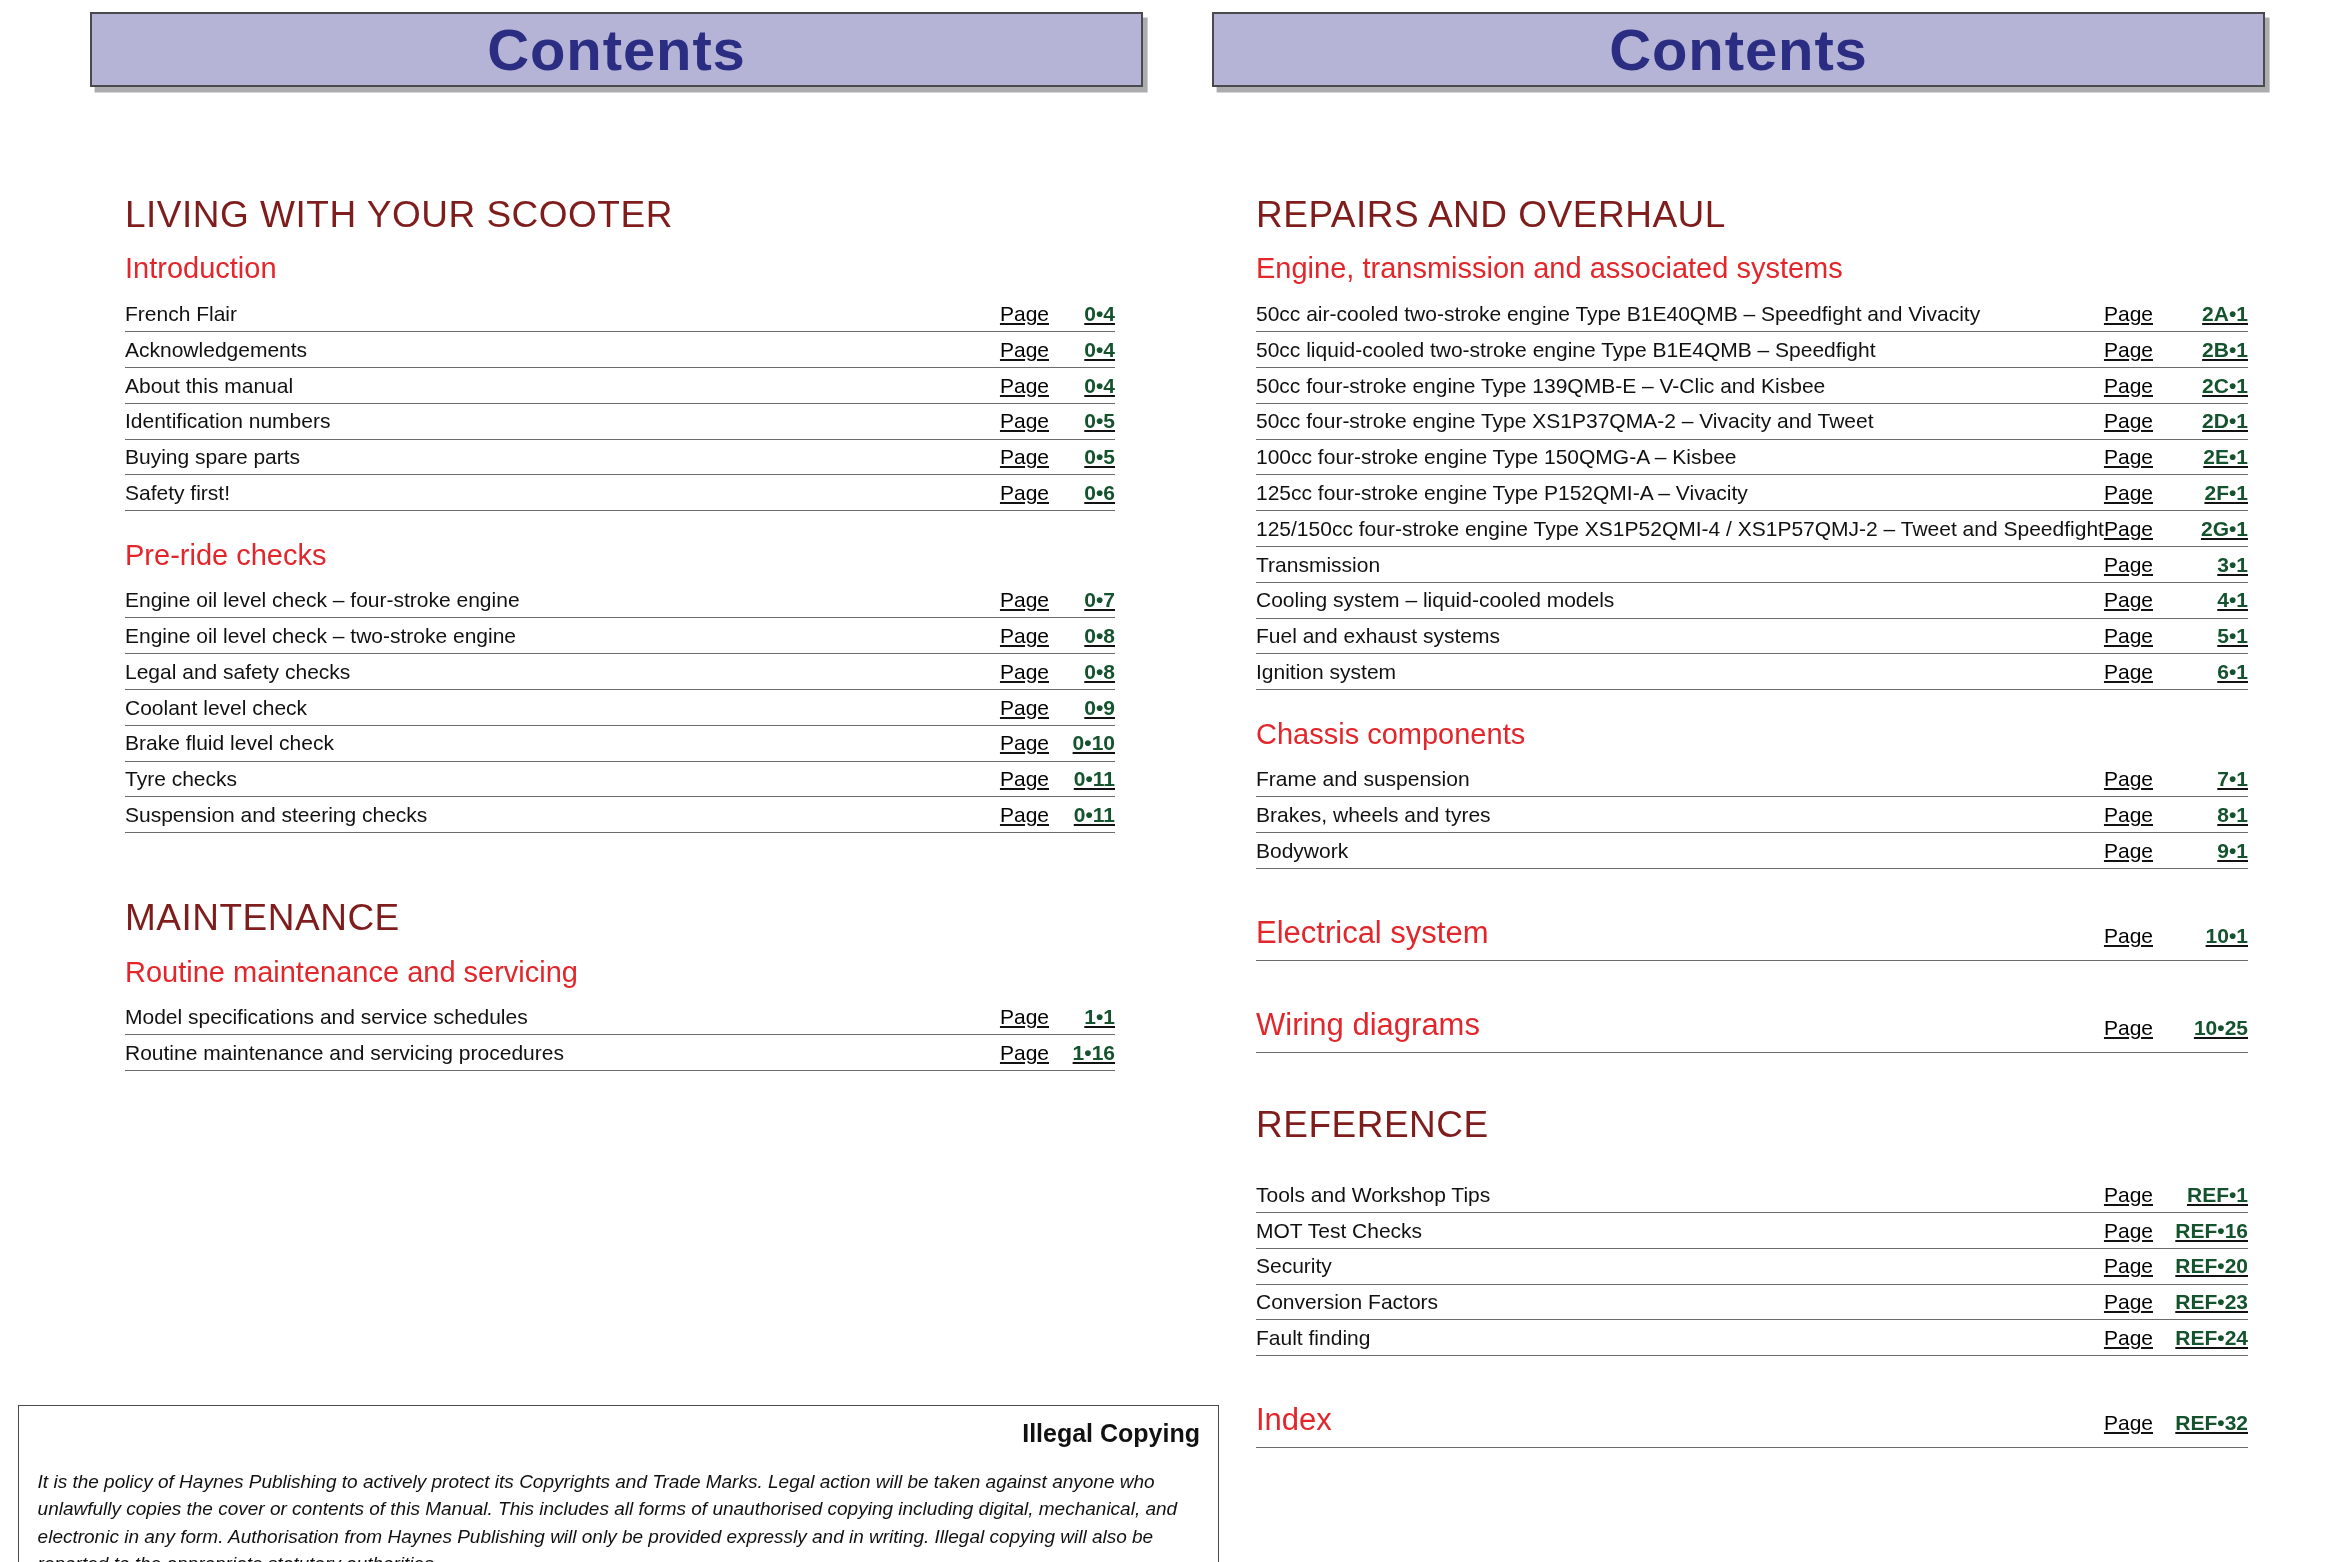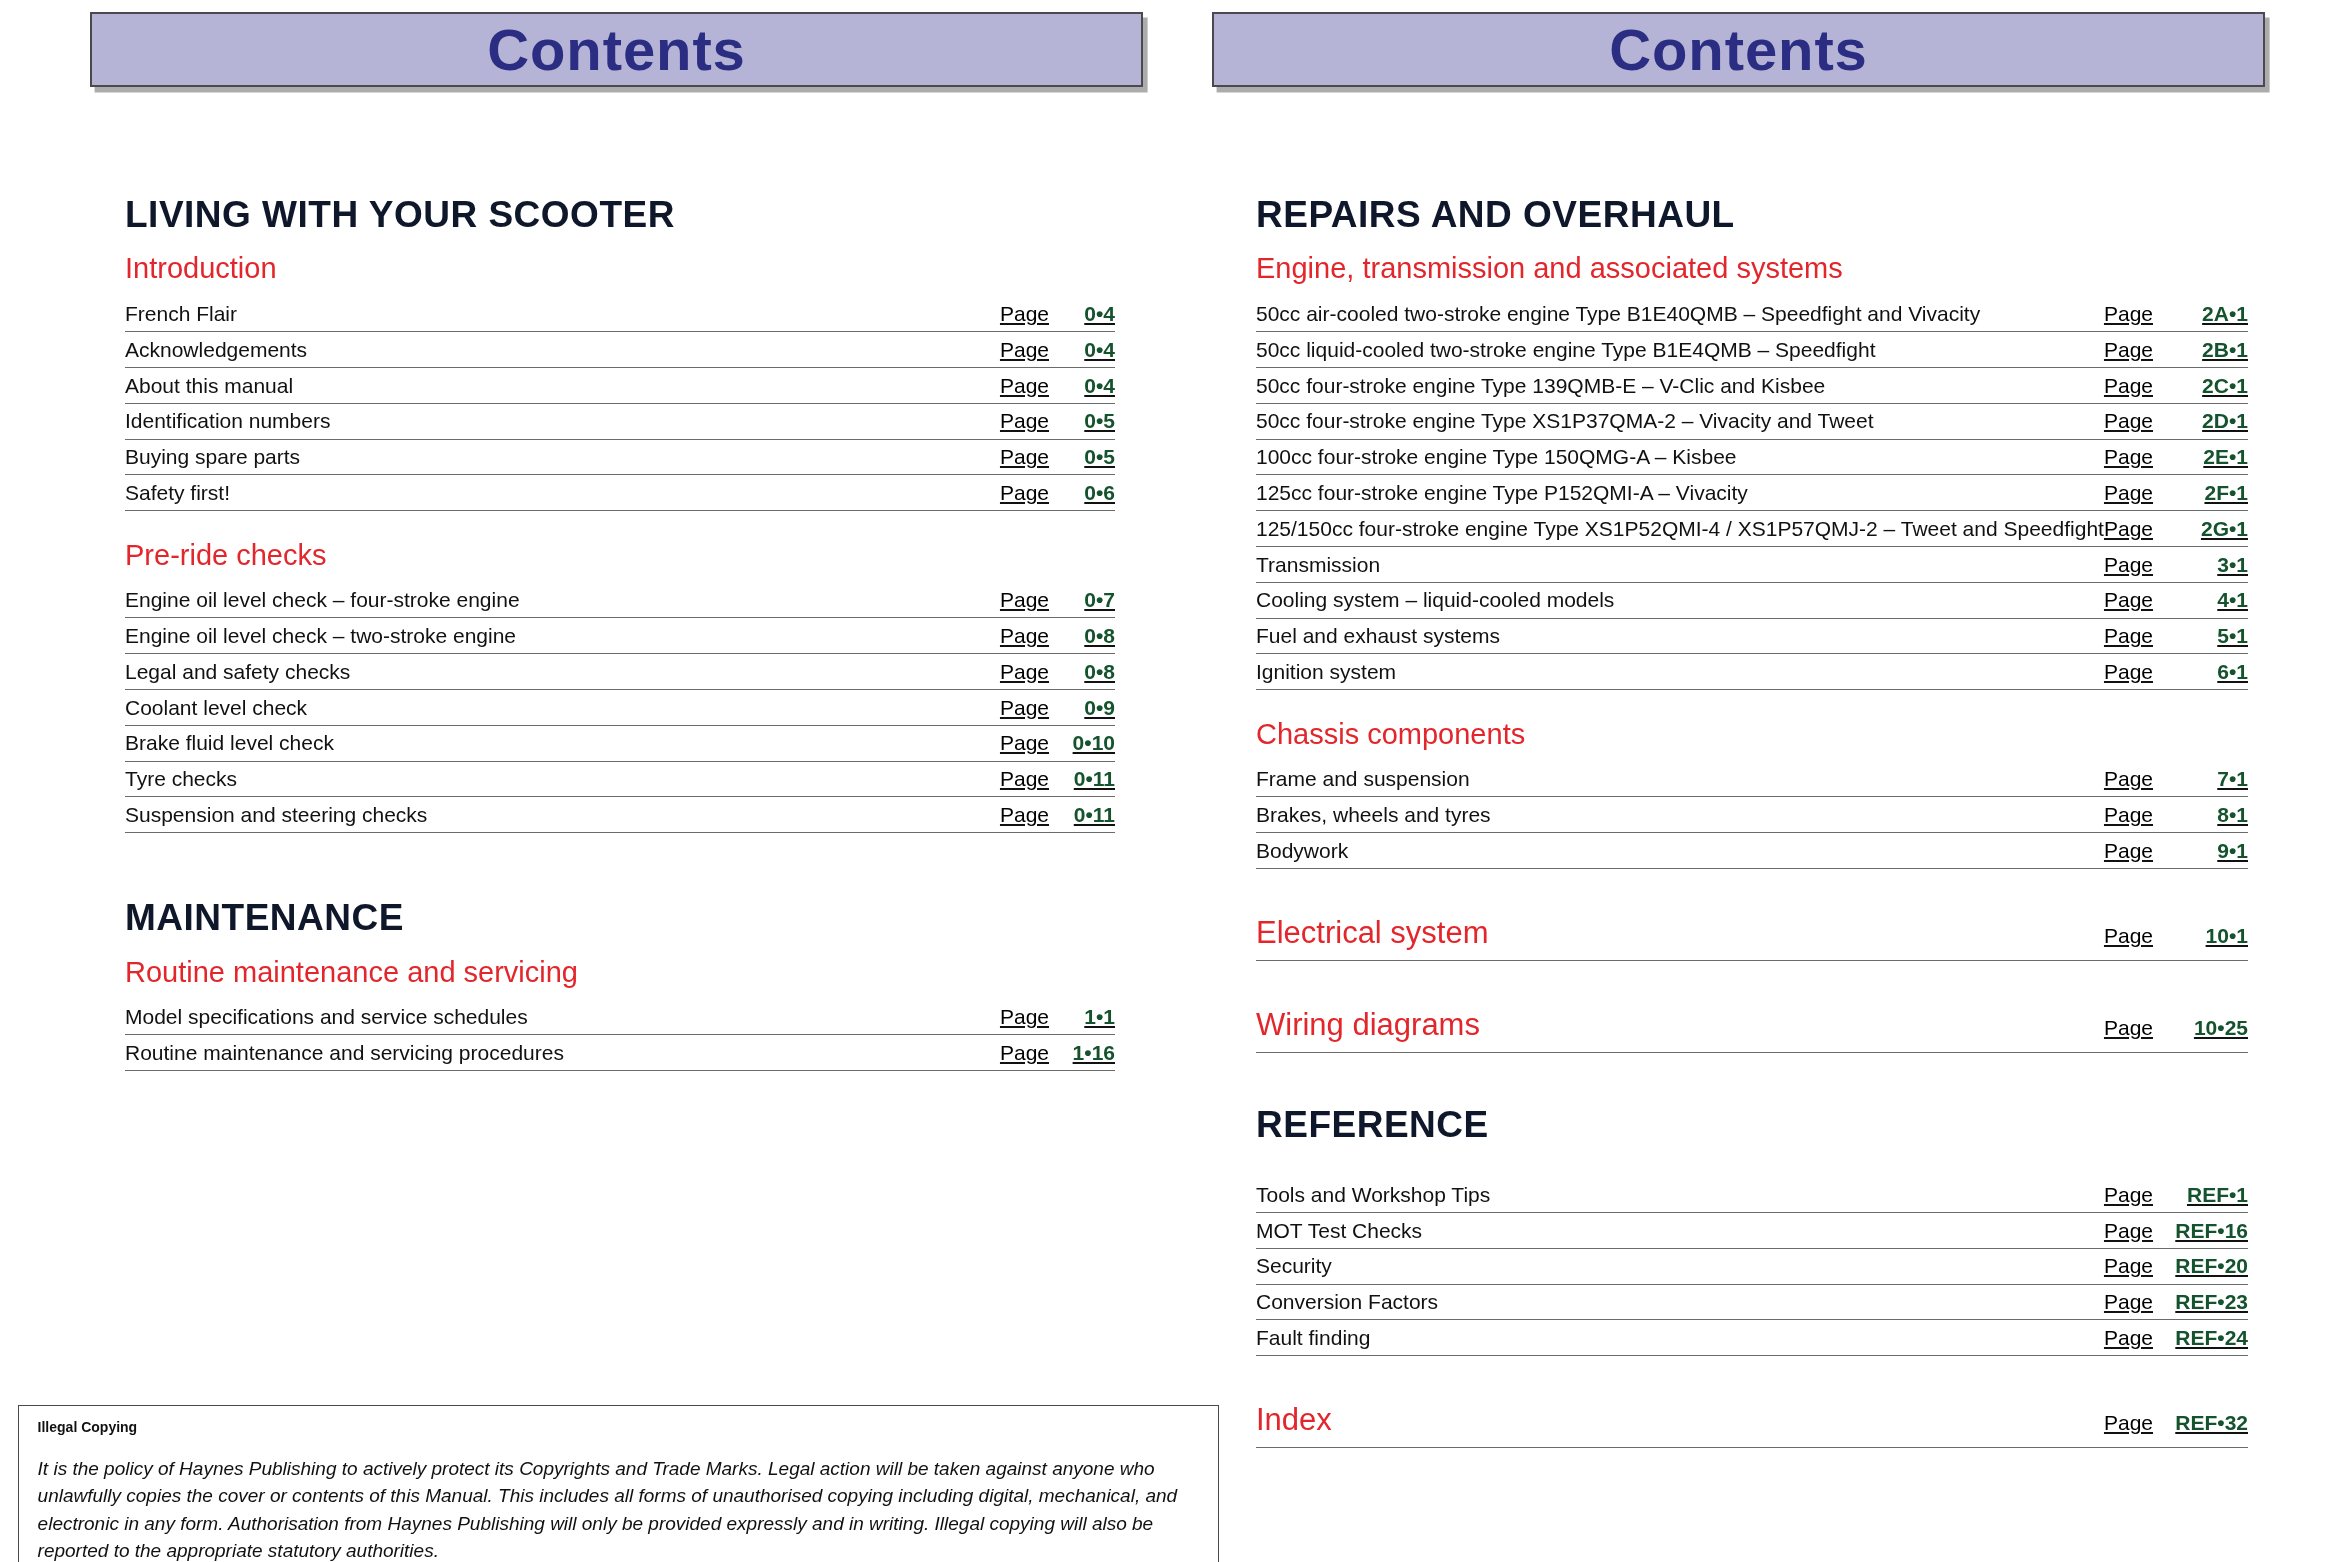--- a/index.html
+++ b/index.html
@@ -22,21 +22,21 @@
   }
   .contents-box.left  { left: 90px; }
   .contents-box.right { left: 1212px; }
   .contents-title {
     font-size: 58px; font-weight: bold; color: #2b2d82; letter-spacing: 0.9px;
   }
   .col { position: absolute; top: 194px; }
   .col-left  { left: 125px;  width: 990px; }
   .col-right { left: 1256px; width: 992px; }
   .main-head {
-    color: #0f172a; font-size: 37px; font-weight: bold;
+    color: #7f1d1d; font-size: 37px; font-weight: normal;
     margin: 0 0 12.8px 0; letter-spacing: 0.5px;
   }
   .main-head.spaced { margin-top: 64px; }
   .sub-head {
     color: #e2262b; font-size: 29px; font-weight: 400;
     margin: 27.4px 0 11px 0;
   }
   .sub-head.first { margin-top: 16.4px; }
   .rows { margin-bottom: 16.4px; }
   .row {
@@ -59,21 +59,21 @@
     margin-top: 46px;
   }
   .entry-title { color: #e2262b; font-size: 31px; font-weight: 400; }
   .footer-box {
     position: absolute;
     left: 18.3px; top: 1405px; width: 1201px;
     border: 1.8px solid #4a4a4c;
     padding: 12.8px 18.3px 14.6px 18.3px;
     background: #fff;
   }
-  .footer-title { font-size: 14px; font-weight: bold; margin: 0 0 20px 0; }
+  .footer-title { font-size: 25px; font-weight: bold; margin: 0 0 20px 0; text-align: right; }
   .footer-body {
     font-size: 19px; font-style: italic; line-height: 1.45; margin: 0;
   }
 </style>
 </head>
 <body>
 
 <div class="contents-box left">
   <span class="contents-title">Contents</span>
 </div>

